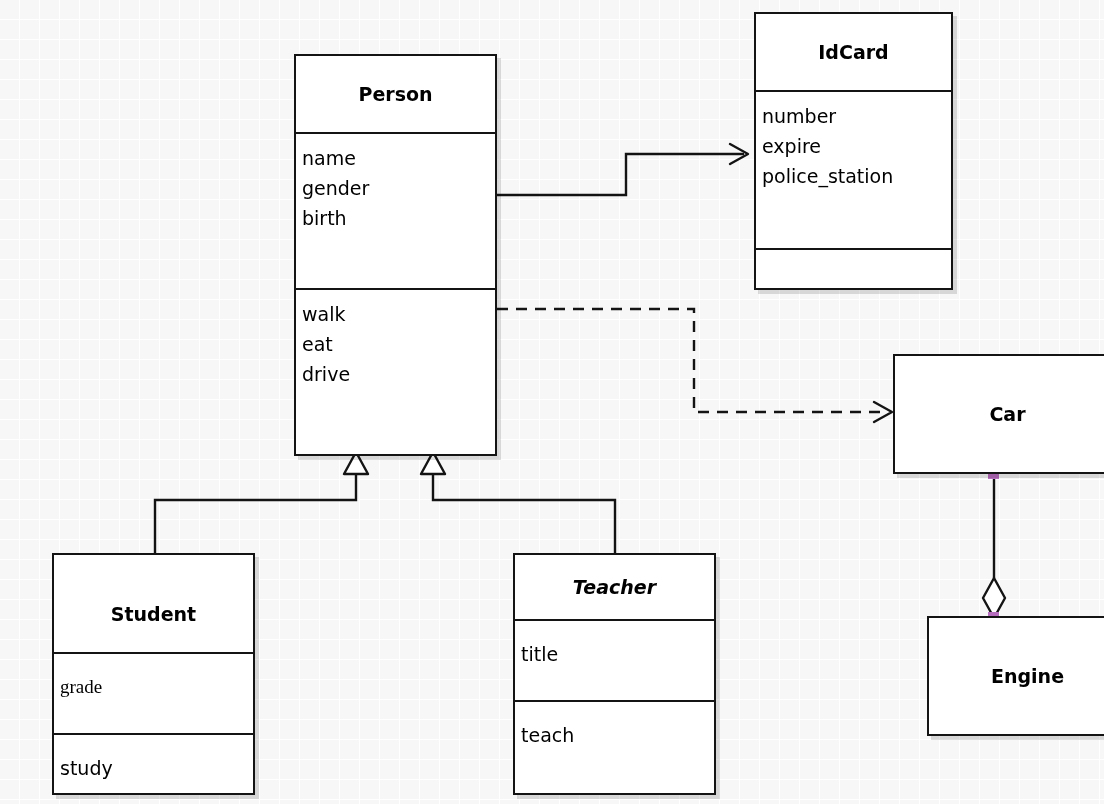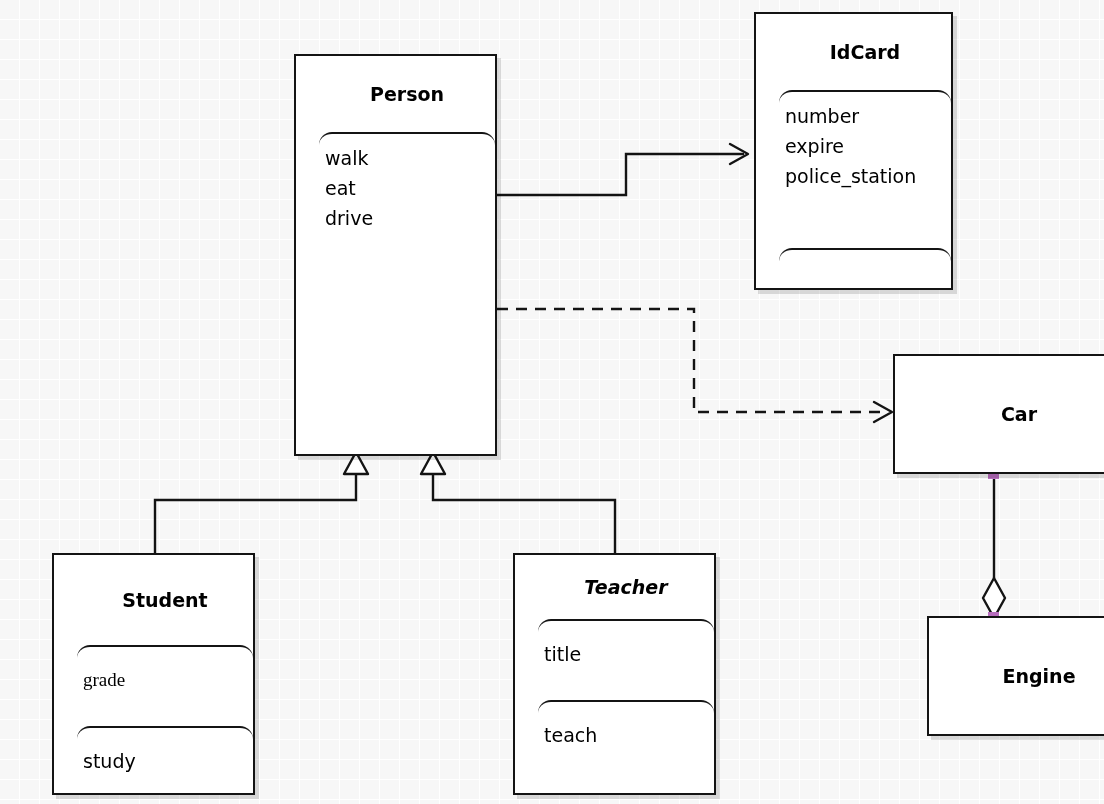--- a/index.html
+++ b/index.html
@@ -32,29 +32,27 @@
     pointer-events: none;
   }
 
   
   .uml-class {
     position: absolute;
     box-sizing: border-box;
     background: #ffffff;
     border: 2px solid #141414;
     box-shadow: 4px 4px 0 0 rgba(0,0,0,0.13);
-    padding-left: 23px;
   }
   .compartment {
     box-sizing: border-box;
     position: relative;
   }
   .compartment + .compartment {
     border-top: 2px solid #141414;
-    border-radius: 13px;
   }
   .class-title {
     font-weight: bold;
     font-size: 19px;
     color: #000;
     text-align: center;
     display: flex;
     align-items: center;
     justify-content: center;
     height: 100%;
@@ -114,20 +112,27 @@
     </g>
   </svg>
 
   <div class="handle" style="left:988px; top:468px;"></div>
   <div class="handle" style="left:988px; top:612px;"></div>
 
   <div class="uml-class" style="left:294px; top:54px; width:203px; height:402px;">
     <div class="compartment" style="height:76px;">
       <div class="class-title">Person</div>
     </div>
+    <div class="compartment" style="height:156px;">
+      <div class="member-list">
+        <div class="member">name</div>
+        <div class="member">gender</div>
+        <div class="member">birth</div>
+      </div>
+    </div>
     <div class="compartment" style="height:206px;">
       <div class="member-list">
         <div class="member">walk</div>
         <div class="member">eat</div>
         <div class="member">drive</div>
       </div>
     </div>
   </div>
 
   <div class="uml-class" style="left:754px; top:12px; width:199px; height:278px;">
@@ -138,21 +143,21 @@
       <div class="member-list">
         <div class="member">number</div>
         <div class="member">expire</div>
         <div class="member">police_station</div>
       </div>
     </div>
     <div class="compartment empty" style="height:40px;"></div>
   </div>
 
   <div class="uml-class" style="left:52px; top:553px; width:203px; height:242px;">
-    <div class="compartment" style="height:90px;">
+    <div class="compartment" style="height:77px;margin-top:20px;">
       <div class="class-title">Student</div>
     </div>
     <div class="compartment" style="height:81px;font-family:Liberation Serif, serif;">
       <div class="member-list single">
         <div class="member">grade</div>
       </div>
     </div>
     <div class="compartment" style="height:80px;">
       <div class="member-list single">
         <div class="member">study</div>

